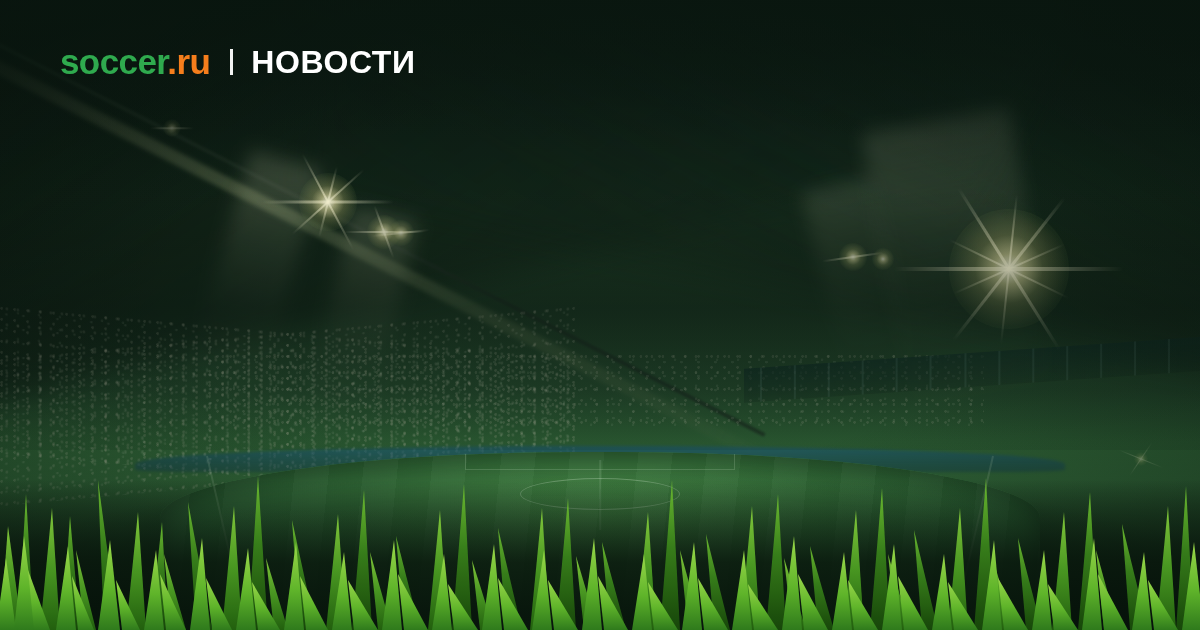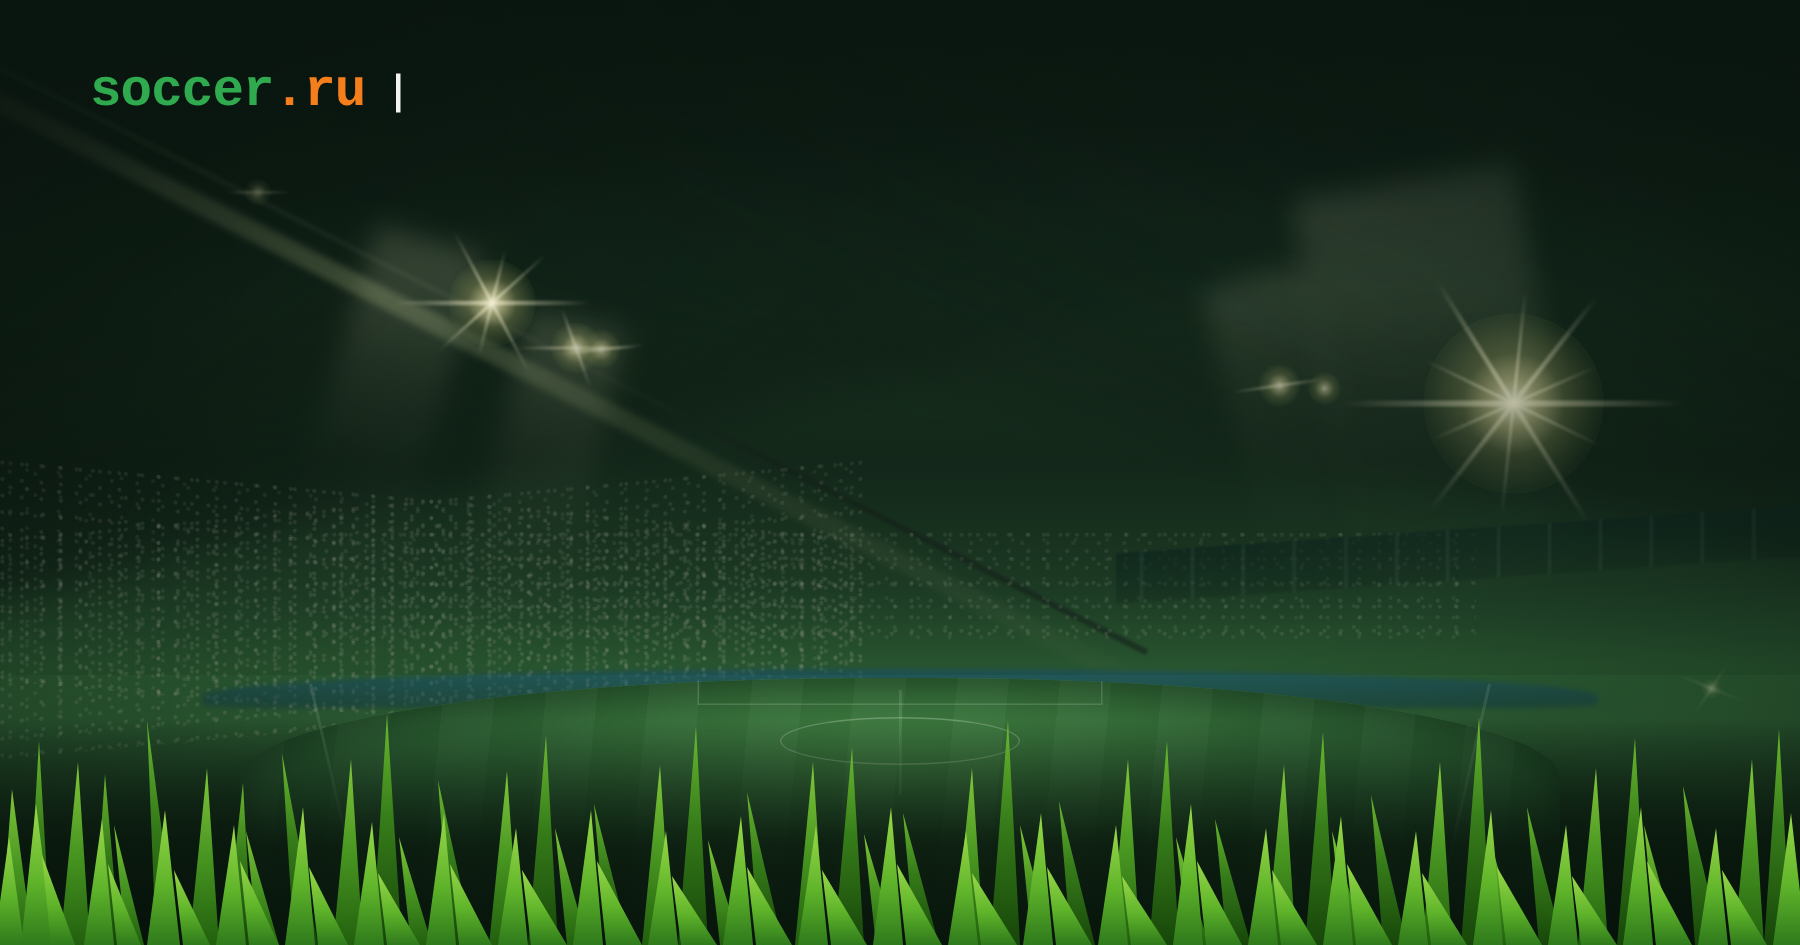--- a/index.html
+++ b/index.html
@@ -236,21 +236,20 @@
     position:absolute; left:0; right:0; bottom:0; height:150px;
     background:linear-gradient(180deg, rgba(9,26,14,0), rgba(8,22,12,.85) 55%, rgba(6,18,10,.95));
   }
   .grass svg { position:absolute; left:0; bottom:0; width:100%; height:100%; display:block; }
 
   
   .header {
     position:absolute; left:60px; top:44px;
     display:flex; align-items:center; gap:0;
     z-index:6;
-    font-family:Liberation Mono, monospace;
   }
   .logo {
     font-size:35px; font-weight:700; letter-spacing:-.6px;
     line-height:1;
   }
   .logo .w-soccer { color:#2faa4e; }
   .logo .w-ru     { color:#f57e1c; }
   .sep {
     display:inline-block;
     width:3px; height:26px;
@@ -495,16 +494,17 @@
         <path d="M1182 180 L1194 92 L1204 180 Z"></path>
       </g>
     </svg>
   </div>
 
   <div class="header">
     <div class="logo">
       <span class="w-soccer">soccer</span><span class="w-ru">.ru</span>
     </div>
     <span class="sep"></span>
+    <div class="section-label">НОВОСТИ</div>
   </div>
 
 
 </div>
 
 </body></html>

